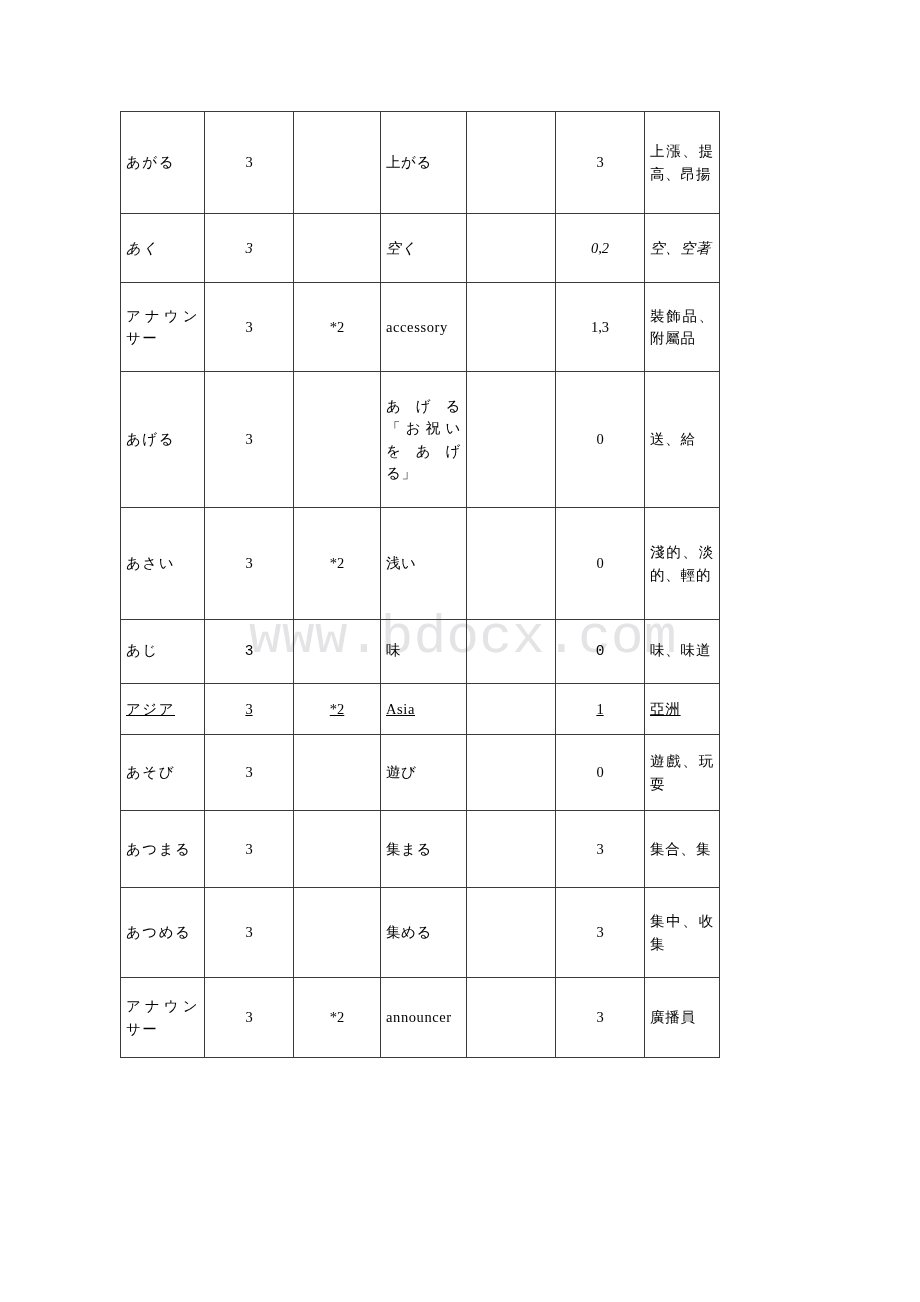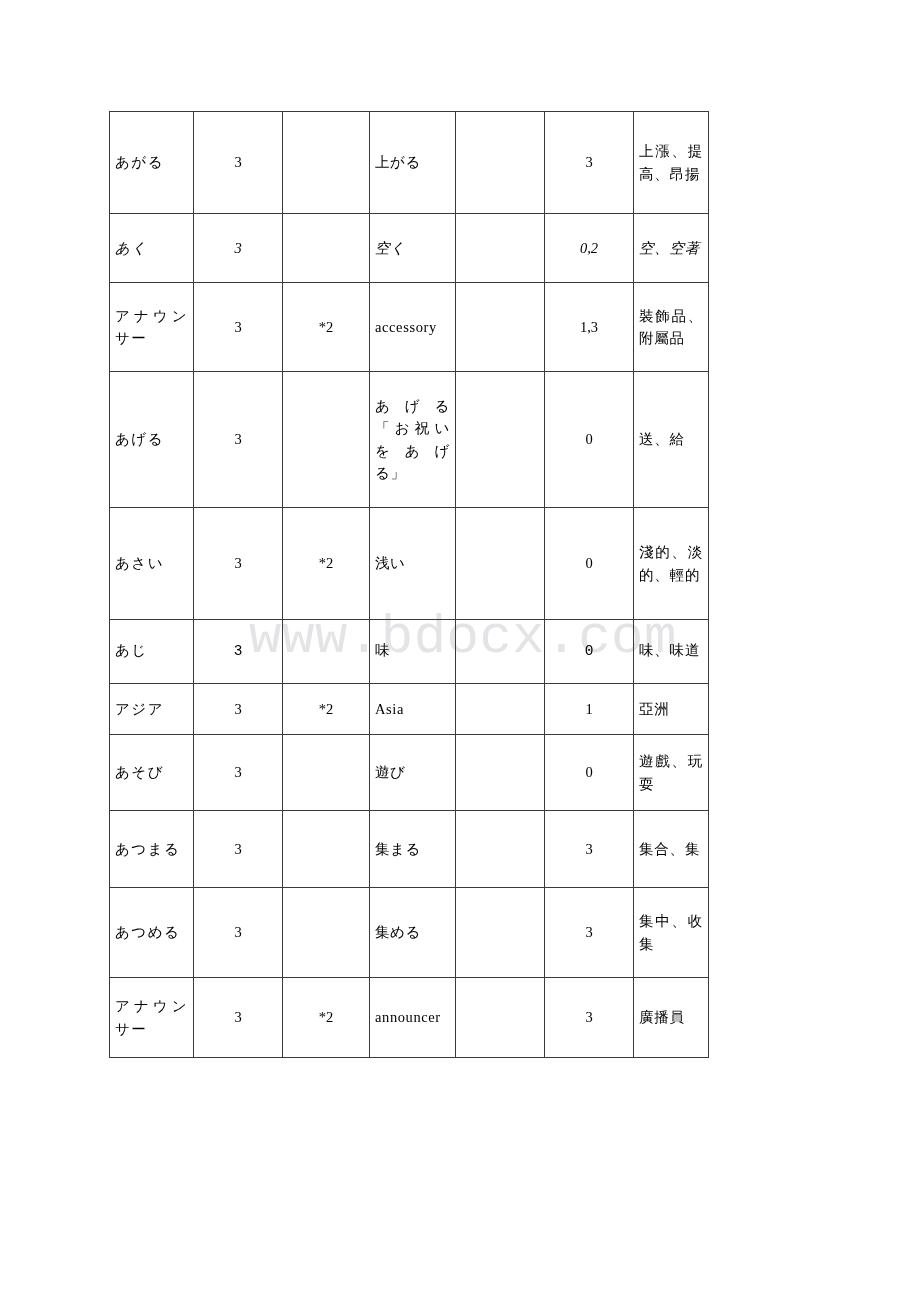--- a/index.html
+++ b/index.html
@@ -39,21 +39,21 @@
     color: #e4e4e6;
     white-space: nowrap;
     z-index: 5;
     pointer-events: none;
     user-select: none;
   }
 
   
   #vocab-table {
     position: absolute;
-    left: 109px;
+    left: 120px;
     top: 111px;
     width: 599px;
     border-collapse: collapse;
     table-layout: fixed;
     z-index: 10;
     background: transparent;
   }
   #vocab-table td {
     border: 1px solid #3a3a3a;
     padding: 4px 5px;
@@ -83,21 +83,21 @@
   td.accent   { text-align: center; font-size: 15px; }
   td.meaning  { text-align: justify; text-align-last: left; font-size: 14.5px; letter-spacing: 0.8px; }
 
   
   tr.r0  td { height: 93px; }
   tr.r1  td { height: 60px; font-style: italic; }
   tr.r2  td { height: 80px; }
   tr.r3  td { height: 127px; margin-left: 12px; }
   tr.r4  td { height: 103px; }
   tr.r5  td { height: 55px; font-family: Liberation Mono, monospace; }
-  tr.r6  td { height: 42px; }
+  tr.r6  td { height: 42px; text-decoration: underline; }
   tr.r7  td { height: 96px; }
   tr.r8  td { height: 67px; }
   tr.r9  td { height: 68px; }
   tr.r10 td { height: 81px; }
   tr.r11 td { height: 71px; }
 </style>
 </head>
 <body>
 
 <div id="page">

